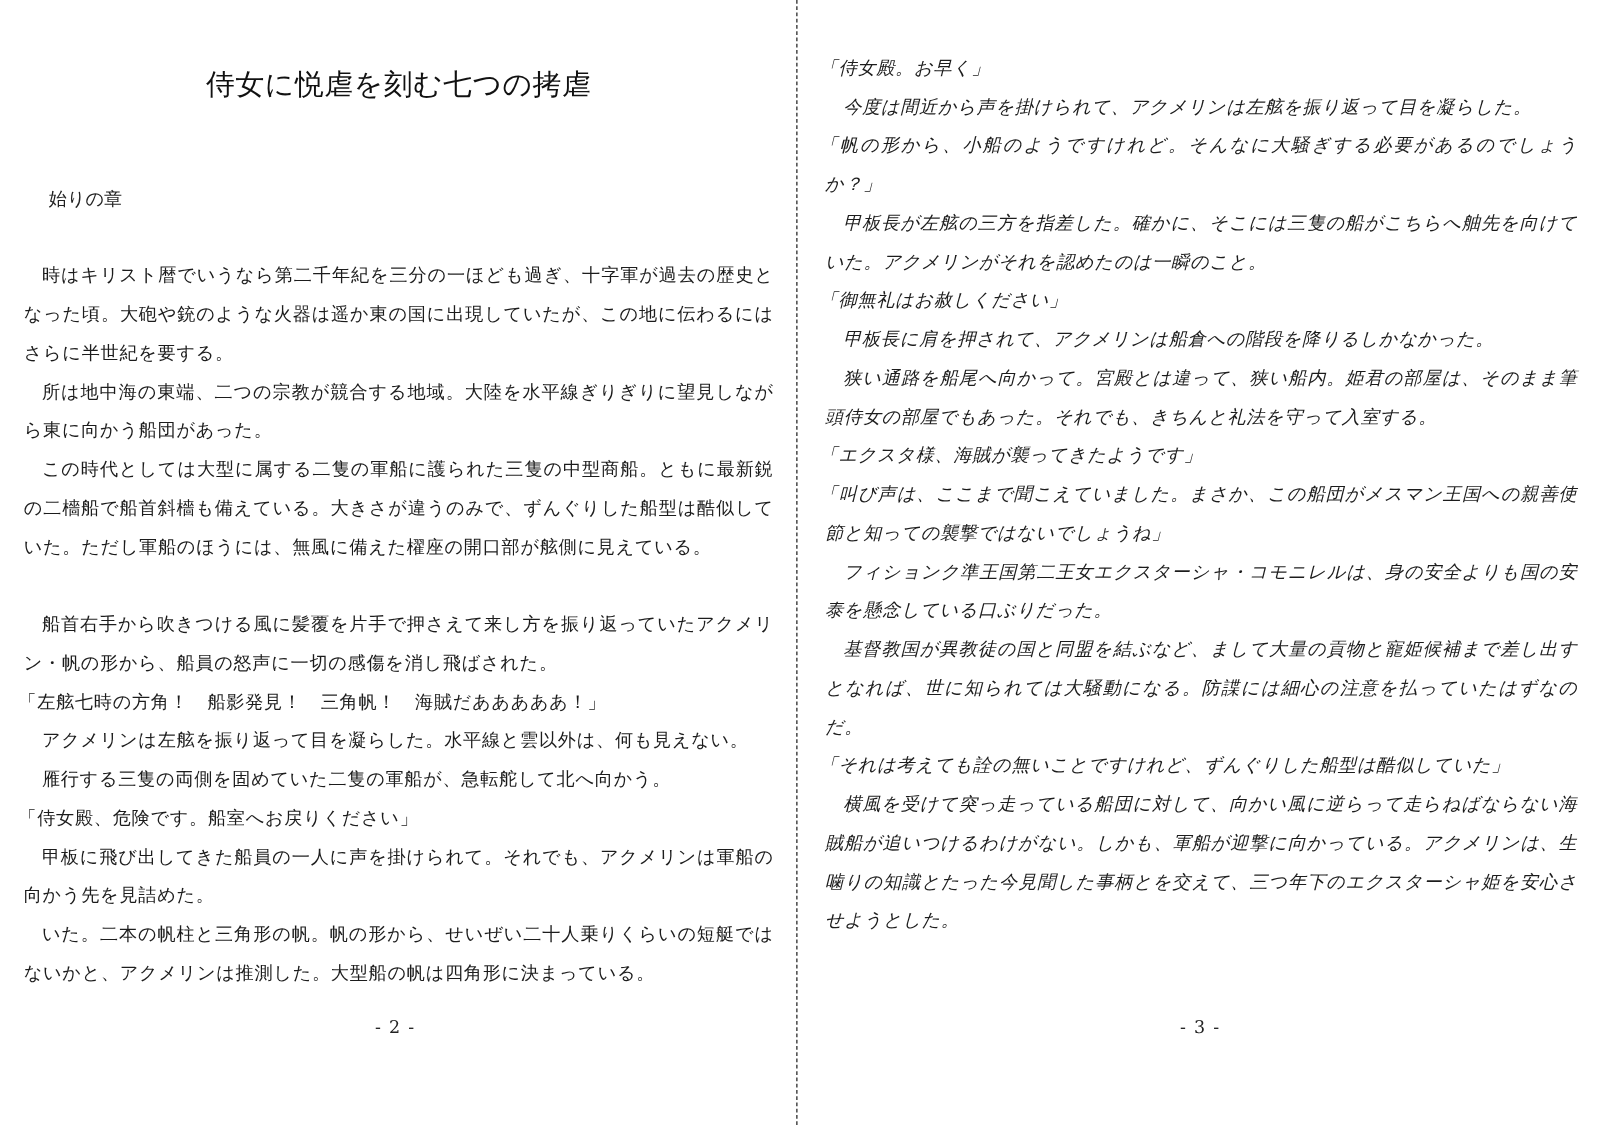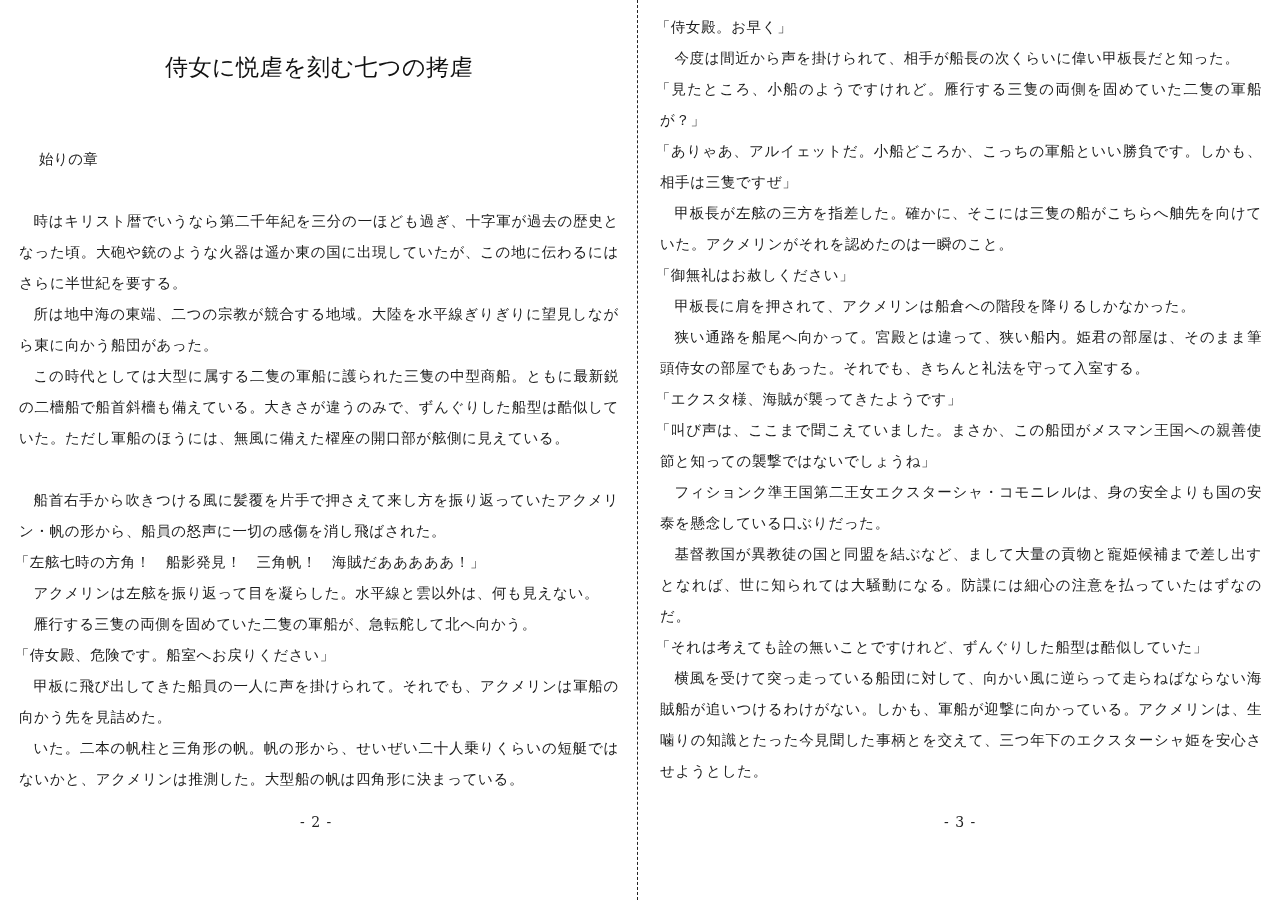--- a/index.html
+++ b/index.html
@@ -28,21 +28,21 @@
   }
   .body-text {
     position: absolute;
     font-size: 14.5px;
     line-height: 31px;
     letter-spacing: 0.6px;
     color: #1c1c1c;
     text-align: justify;
   }
   .left-body { left: 19px; width: 600px; top: 206px; }
-  .right-body { left: 660px; width: 602px; top: 12px; }
+  .right-body { left: 660px; width: 602px; top: 40px; font-style: italic; }
   .para { margin: 0; }
   .indent { text-indent: 1em; }
   .dialog { text-indent: -0.3em; }
   .blank { height: 31px; }
   .page-num {
     position: absolute; top: 814px; font-size: 14px; color: #222;
     letter-spacing: 1px;
   }
   .pn-left { left: 300px; }
   .pn-right { left: 944px; }
@@ -67,23 +67,22 @@
     <p class="para indent">いた。二本の帆柱と三角形の帆。帆の形から、せいぜい二十人乗りくらいの短艇ではないかと、アクメリンは推測した。大型船の帆は四角形に決まっている。</p>
   </div>
   <div class="page-num pn-left">- 2 -</div>
 </div>
 
 <div class="divider"></div>
 
 <div class="page-right-wrap">
   <div class="body-text right-body">
     <p class="para dialog">「侍女殿。お早く」</p>
-    <p class="para indent">今度は間近から声を掛けられて、相手が船長の次くらいに偉い甲板長だと知った。</p>
-    <p class="para dialog">「見たところ、小船のようですけれど。雁行する三隻の両側を固めていた二隻の軍船が？」</p>
-    <p class="para dialog">「ありゃあ、アルイェットだ。小船どころか、こっちの軍船といい勝負です。しかも、相手は三隻ですぜ」</p>
+    <p class="para indent">今度は間近から声を掛けられて、アクメリンは左舷を振り返って目を凝らした。</p>
+    <p class="para dialog">「帆の形から、小船のようですけれど。そんなに大騒ぎする必要があるのでしょうか？」</p>
     <p class="para indent">甲板長が左舷の三方を指差した。確かに、そこには三隻の船がこちらへ舳先を向けていた。アクメリンがそれを認めたのは一瞬のこと。</p>
     <p class="para dialog">「御無礼はお赦しください」</p>
     <p class="para indent">甲板長に肩を押されて、アクメリンは船倉への階段を降りるしかなかった。</p>
     <p class="para indent">狭い通路を船尾へ向かって。宮殿とは違って、狭い船内。姫君の部屋は、そのまま筆頭侍女の部屋でもあった。それでも、きちんと礼法を守って入室する。</p>
     <p class="para dialog">「エクスタ様、海賊が襲ってきたようです」</p>
     <p class="para dialog">「叫び声は、ここまで聞こえていました。まさか、この船団がメスマン王国への親善使節と知っての襲撃ではないでしょうね」</p>
     <p class="para indent">フィションク準王国第二王女エクスターシャ・コモニレルは、身の安全よりも国の安泰を懸念している口ぶりだった。</p>
     <p class="para indent">基督教国が異教徒の国と同盟を結ぶなど、まして大量の貢物と寵姫候補まで差し出すとなれば、世に知られては大騒動になる。防諜には細心の注意を払っていたはずなのだ。</p>
     <p class="para dialog">「それは考えても詮の無いことですけれど、ずんぐりした船型は酷似していた」</p>
     <p class="para indent">横風を受けて突っ走っている船団に対して、向かい風に逆らって走らねばならない海賊船が追いつけるわけがない。しかも、軍船が迎撃に向かっている。アクメリンは、生噛りの知識とたった今見聞した事柄とを交えて、三つ年下のエクスターシャ姫を安心させようとした。</p>

